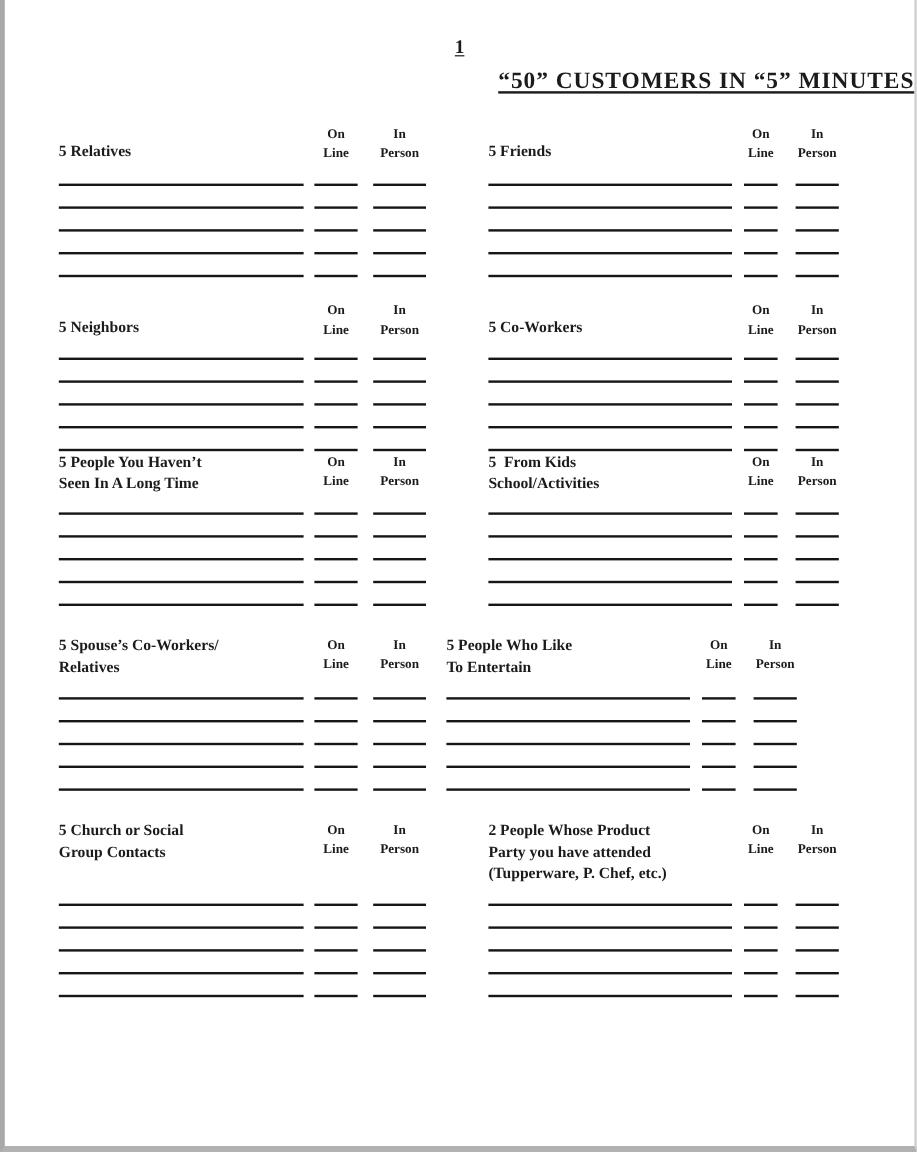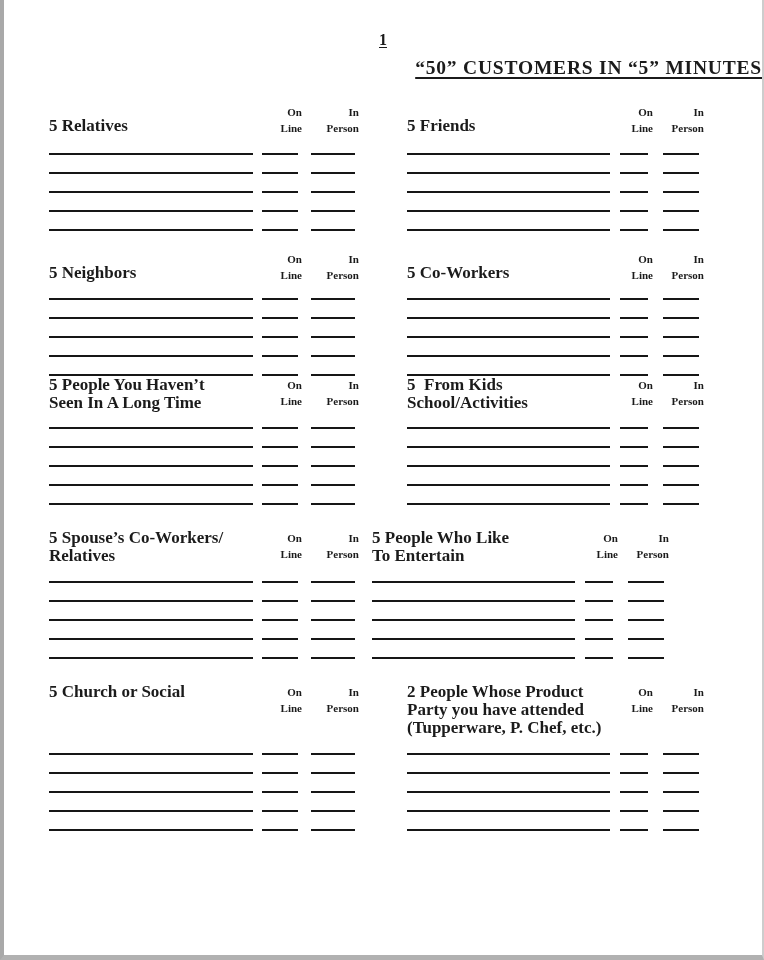--- a/index.html
+++ b/index.html
@@ -57,30 +57,30 @@
   }
   .section.right .sec-header { grid-template-columns: 1fr 38px 46px; }
   
   .section-row:nth-child(1) .sec-header { height: 33px; }
   .section-row:nth-child(2) .sec-header { height: 31px; }
   .section-row:nth-child(3) .sec-header { height: 34px; }
   .section-row:nth-child(4) .sec-header { height: 35px; }
   .section-row:nth-child(5) .sec-header { height: 53px; }
   .sec-title {
     font-weight: bold;
-    font-size: 17px;
+    font-size: 13px;
     line-height: 18px;
   }
   .sec-title div { white-space: pre-wrap; }
   .sec-title.single { padding-top: 14px; }
   .col-head {
     font-weight: bold;
     font-size: 11px;
     line-height: 16px;
-    text-align: right;
+    text-align: center;
     padding-top: 1px;
   }
   .line-row {
     display: grid;
     grid-template-columns: 1fr 44px 52px;
     column-gap: 5px;
     height: 19px;
     align-items: end;
   }
   .section.right .line-row { grid-template-columns: 1fr 38px 46px; }
@@ -444,20 +444,21 @@
               <div class="blank inp"></div>
             </div>
           </div>
         </div>
       </div>
       <div class="section-row">
         <div class="section left">
           <div class="sec-header">
             <div class="sec-title">
               <div>5 Church or Social</div>
+              <div>Group Contacts</div>
             </div>
             <div class="col-head">
               <div>On</div>
               <div>Line</div>
             </div>
             <div class="col-head">
               <div>In</div>
               <div>Person</div>
             </div>
           </div>

